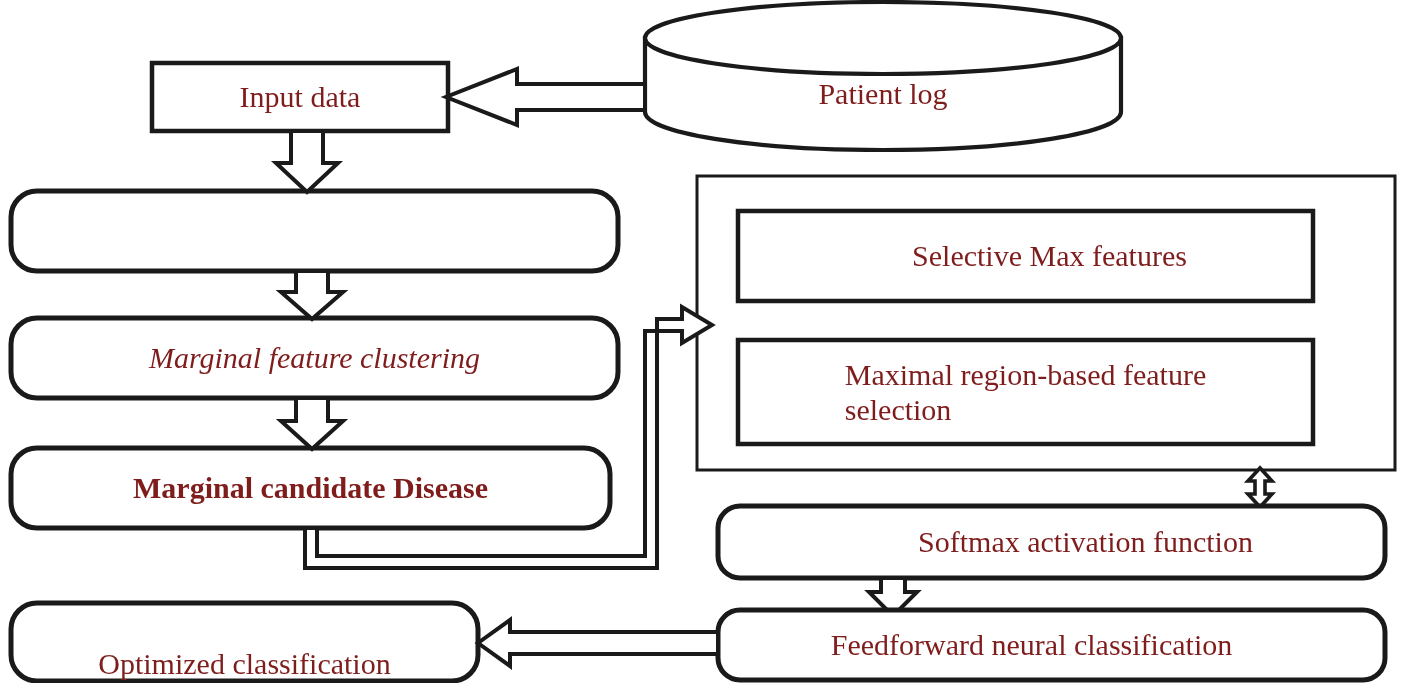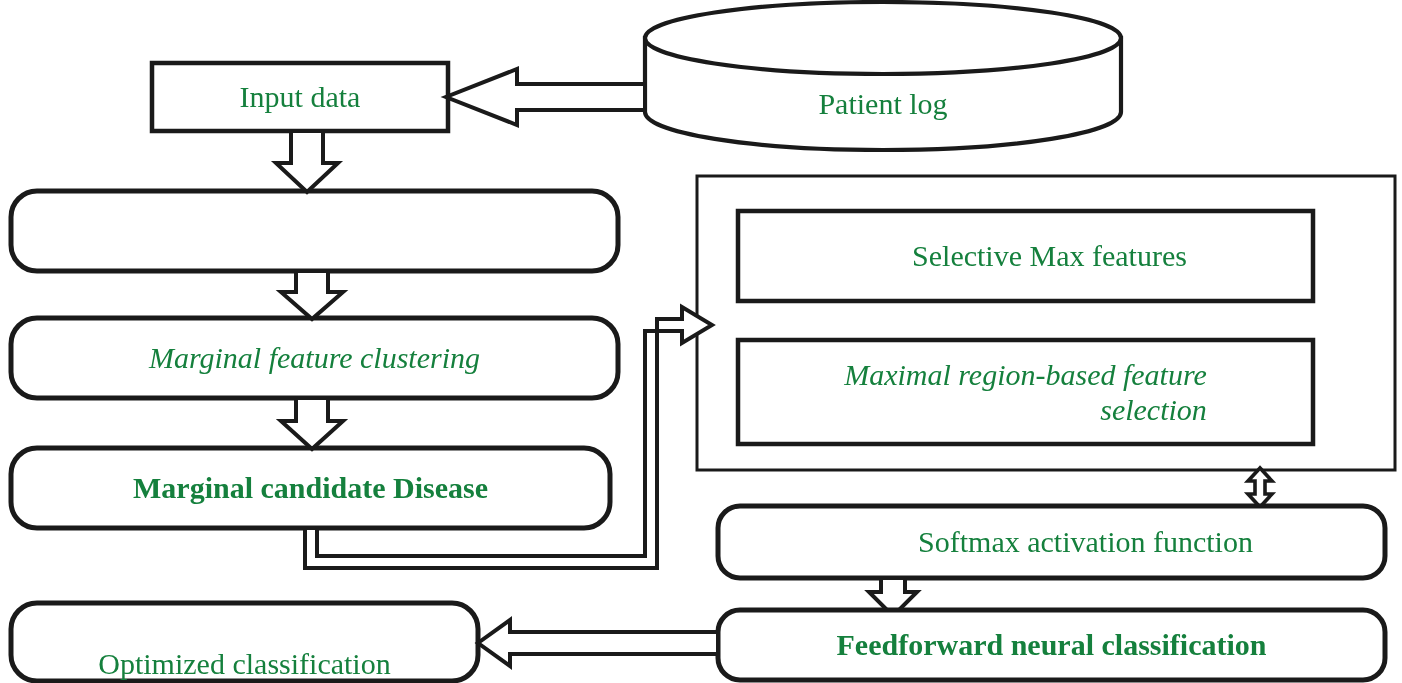--- a/index.html
+++ b/index.html
@@ -7,22 +7,22 @@
     width:1402px;height:683px;
     font-family:"Liberation Serif","DejaVu Serif",serif;
     color:#111111;
     overflow:hidden;
   }
   #stage{position:relative;width:1402px;height:683px;background:#fff;}
   #vec{position:absolute;left:0;top:0;width:1402px;height:683px;}
   .lbl{
     position:absolute;
     display:flex;align-items:center;justify-content:center;
-    text-align:right;
-    color:#15803d;
+    text-align:left;
+    color:#7f1d1d;
     line-height:1.18;
     white-space:pre-line;
     pointer-events:none;
   }
   .t30{font-size:30px;}
 </style>
 </head>
 <body>
 
 <div id="stage">
@@ -81,33 +81,33 @@
 
     <path d="M 881 578 L 881 592 L 869 592 L 893 616 L 917 592 L 905 592 L 905 578 Z" fill="#ffffff" stroke="#1a1a1a" stroke-width="4"></path>
 
     <rect x="718" y="610" width="667" height="70" rx="22" fill="#ffffff" stroke="#1a1a1a" stroke-width="5"></rect>
 
     <rect x="11" y="603" width="467" height="78" rx="26" fill="#ffffff" stroke="#1a1a1a" stroke-width="5"></rect>
 
     <path d="M 718 632 L 510 632 L 510 620 L 478 643 L 510 666 L 510 654 L 718 654 Z" fill="#ffffff" stroke="#1a1a1a" stroke-width="4" stroke-linejoin="miter"></path>
   </svg>
 
-  <div class="lbl t30" style="left:645px;top:48px;width:476px;height:112px;">Patient log</div>
+  <div class="lbl t30" style="left:645px;top:38px;width:476px;height:112px;">Patient log</div>
 
   <div class="lbl t30" style="left:152px;top:63px;width:296px;height:68px;">Input data</div>
 
 
   <div class="lbl t30" style="left:11px;top:318px;width:607px;height:80px;font-style:italic;">Marginal feature clustering</div>
 
   <div class="lbl t30" style="left:11px;top:448px;width:599px;height:80px;font-weight:bold;">Marginal candidate Disease</div>
 
   <div class="lbl t30" style="left:762px;top:211px;width:575px;height:90px;">Selective Max features</div>
 
-  <div class="lbl t30" style="left:738px;top:340px;width:575px;height:104px;font-style:italic;">Maximal region-based feature
+  <div class="lbl t30" style="left:738px;top:340px;width:575px;height:104px;">Maximal region-based feature
 selection</div>
 
   <div class="lbl t30" style="left:752px;top:506px;width:667px;height:72px;">Softmax activation function</div>
 
-  <div class="lbl t30" style="left:718px;top:610px;width:667px;height:70px;font-weight:bold;">Feedforward neural classification</div>
+  <div class="lbl t30" style="left:698px;top:610px;width:667px;height:70px;">Feedforward neural classification</div>
 
   <div class="lbl t30" style="left:11px;top:625px;width:467px;height:78px;">Optimized classification</div>
 
 </div>
 
 </body></html>

